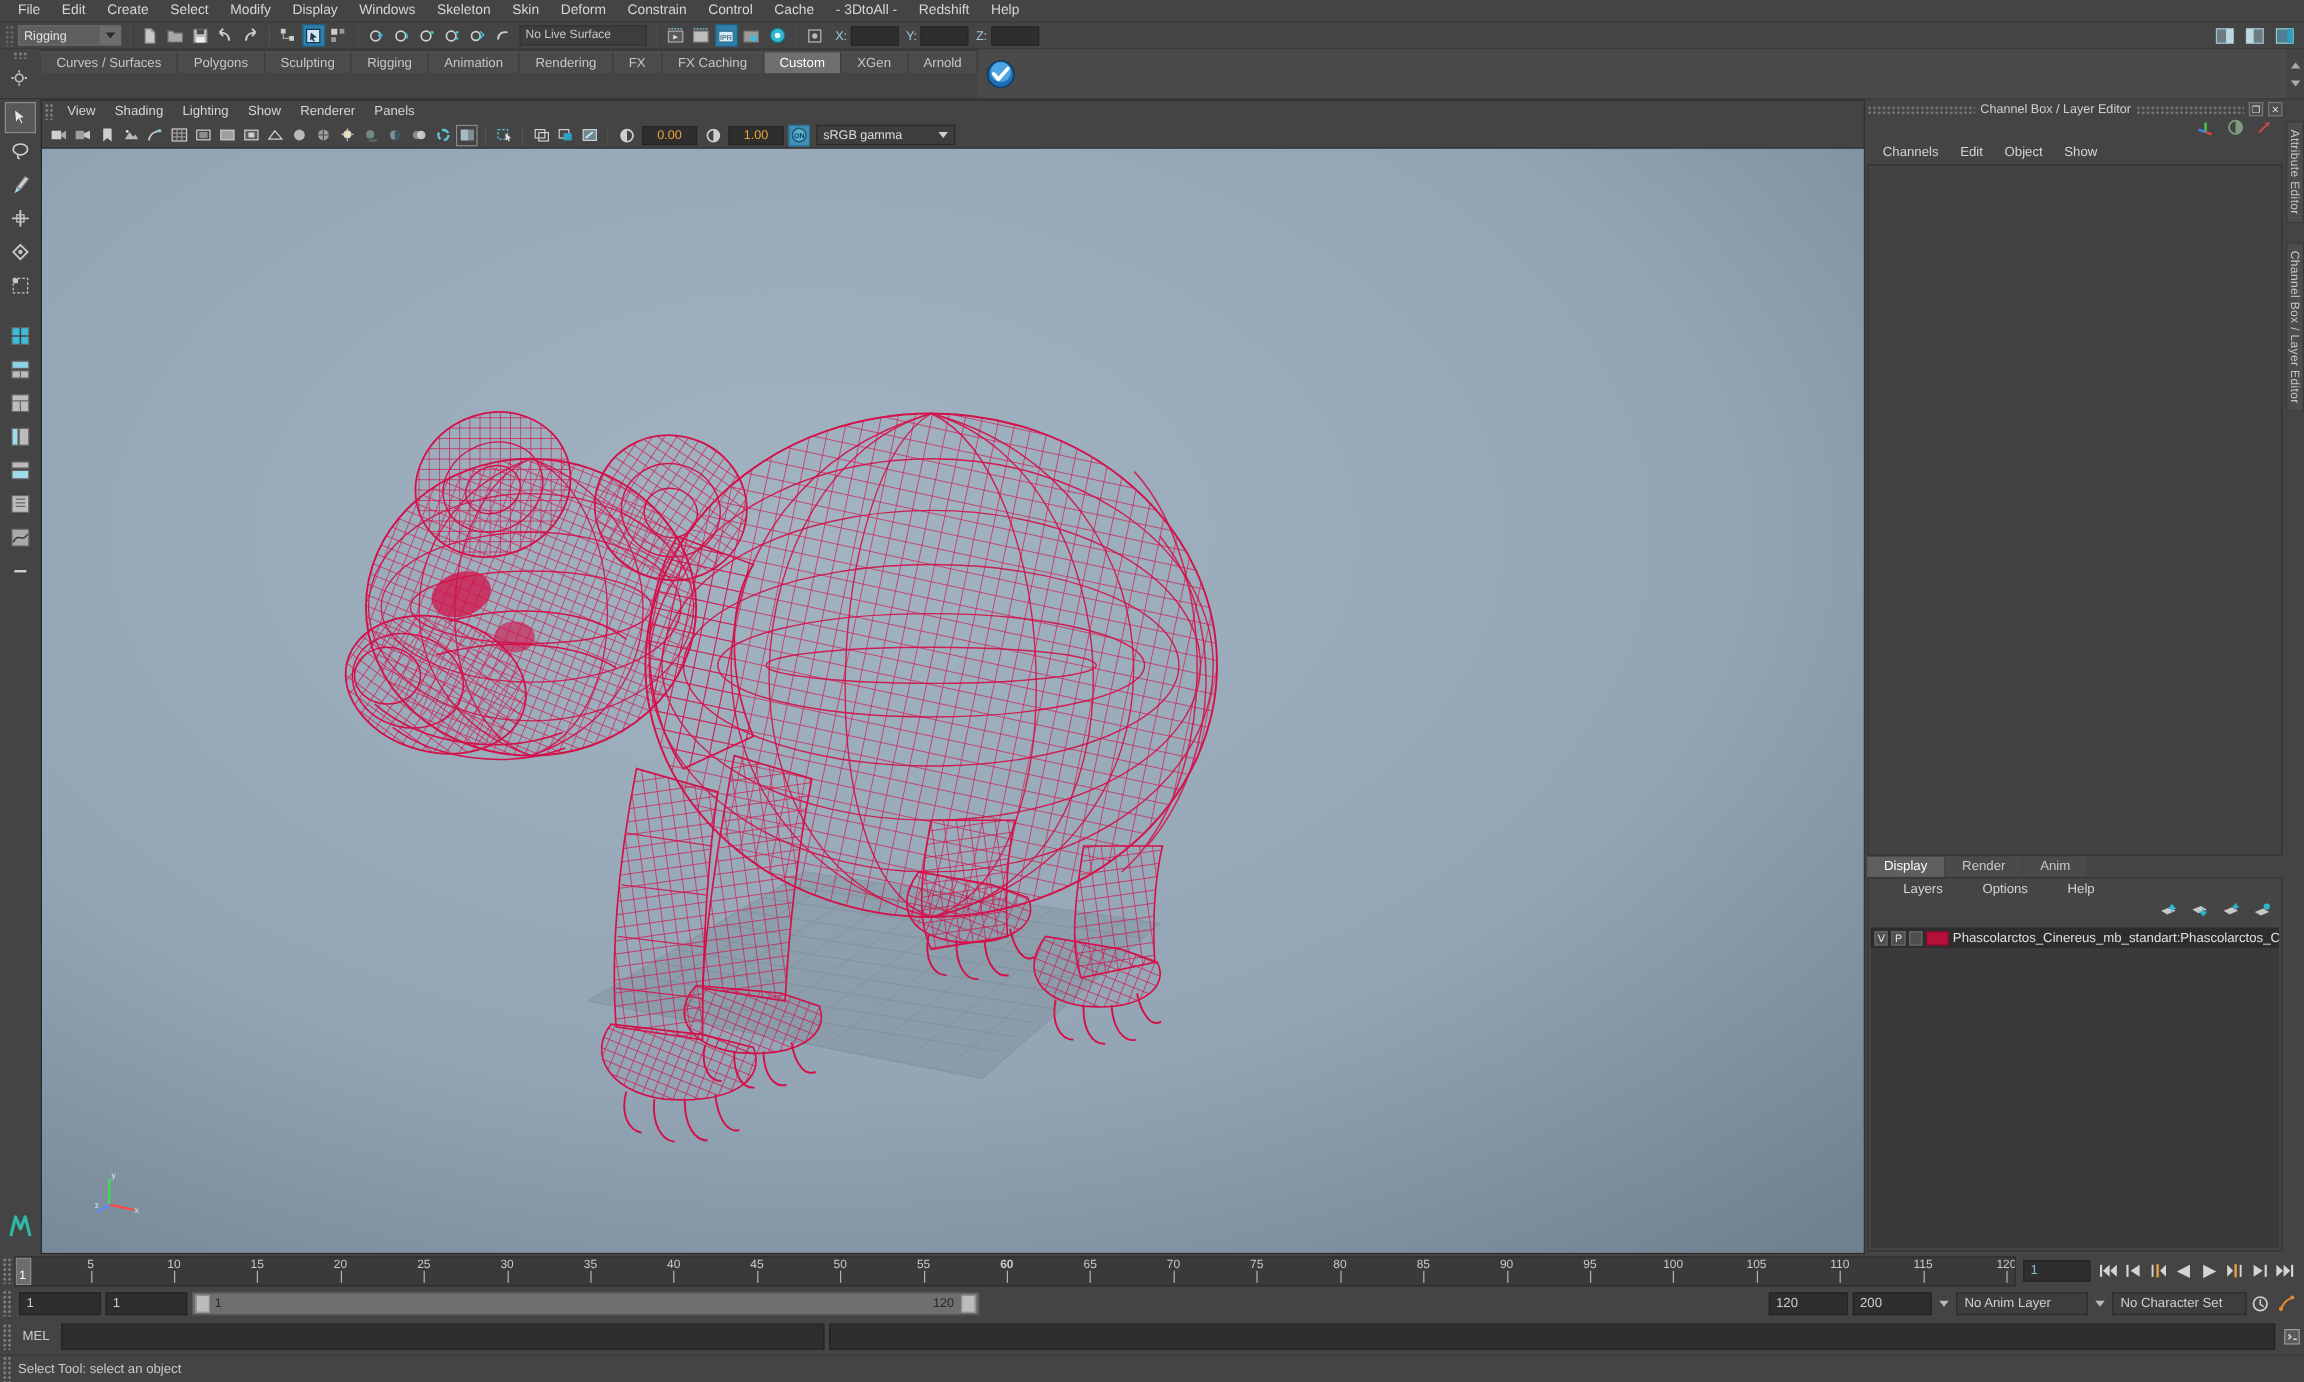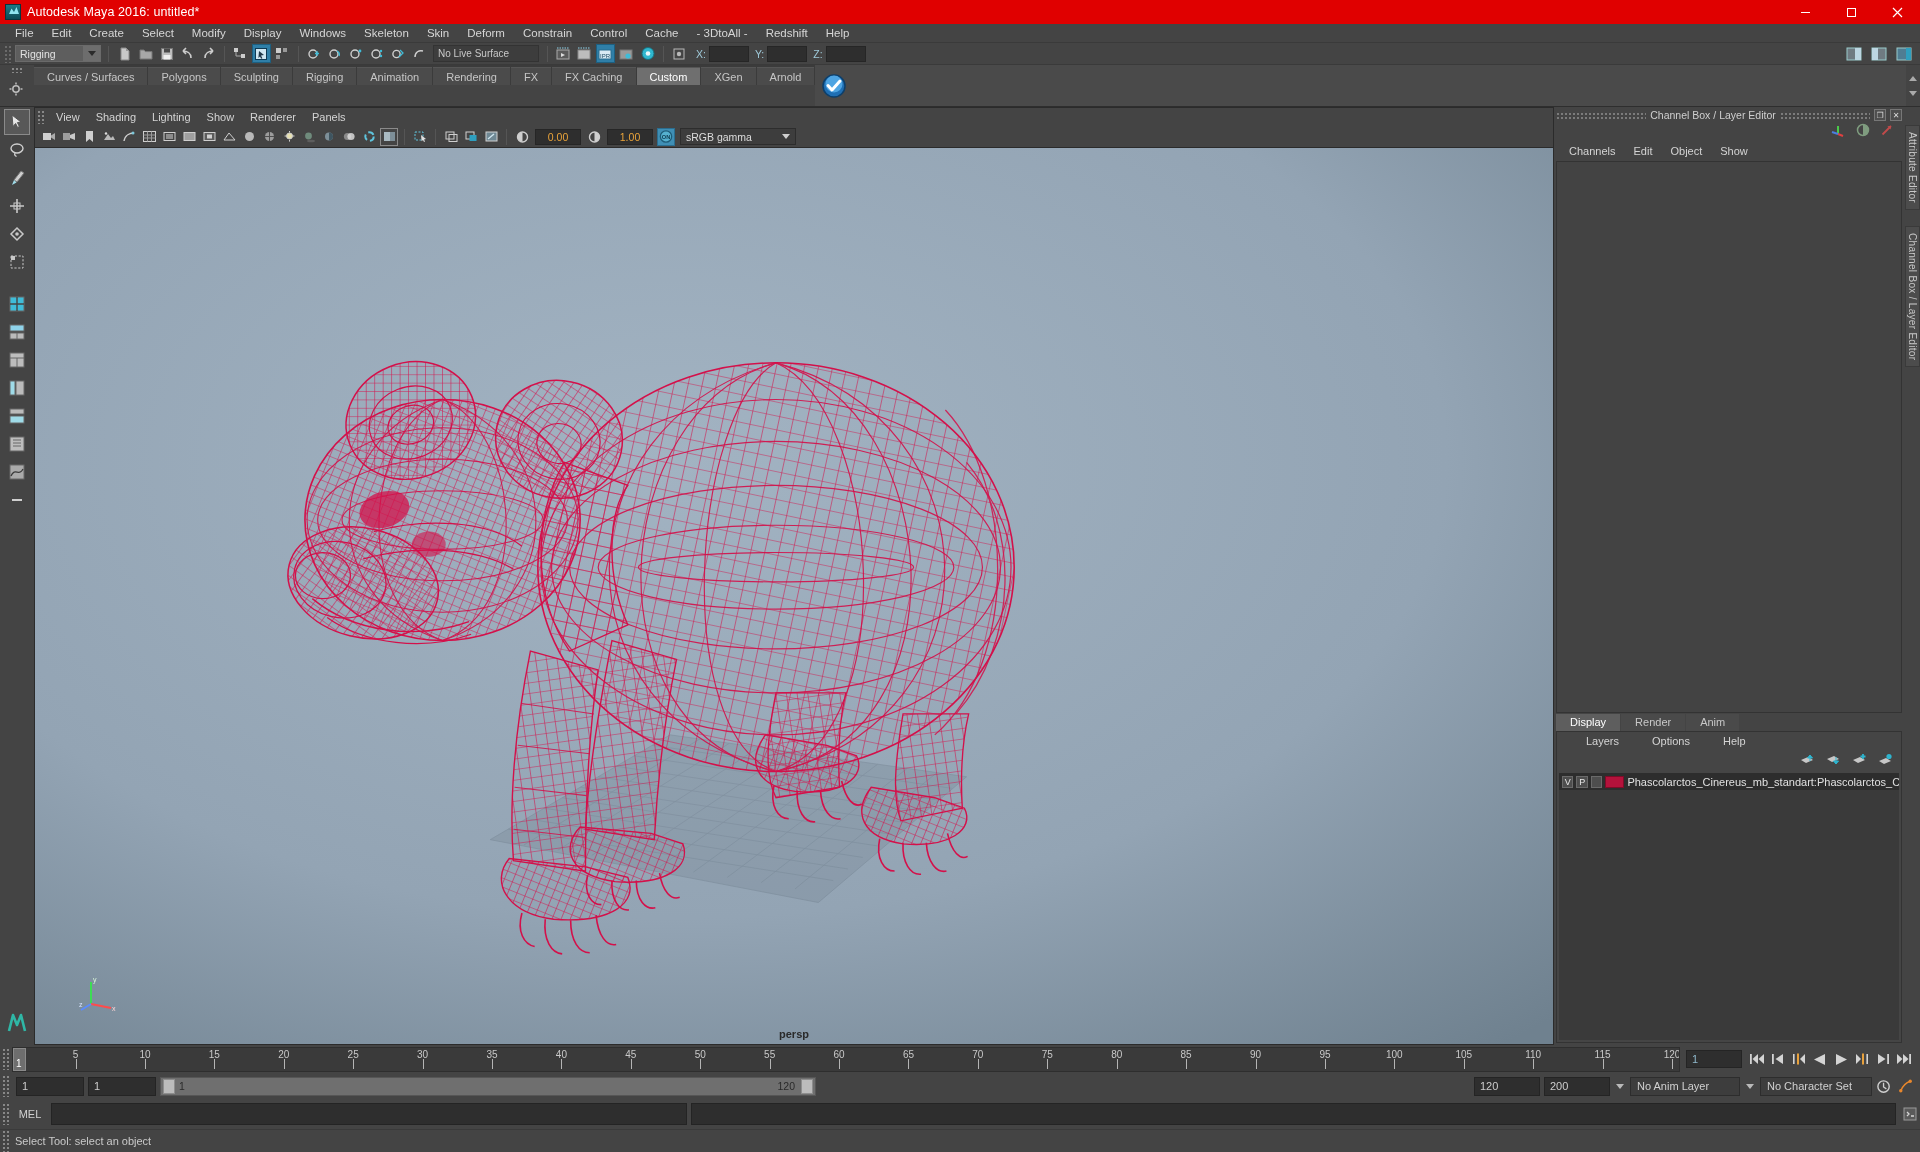--- a/index.html
+++ b/index.html
@@ -222,41 +222,20 @@
   
   .helpline{ flex:0 0 22px; background:#444; display:flex; align-items:center;
      padding-left:2px; border-top:1px solid #3a3a3a;}
   .help-txt{ font-size:11px; color:#c9c9c9; margin-left:6px;}
 </style>
 </head>
 <body>
 
 <div class="app">
 
-  <div class="titlebar">
-    <div class="title-icon"></div>
-    <div class="title-text">Autodesk Maya 2016: untitled*</div>
-    <div class="win-btns">
-      <div class="win-btn">
-        <svg width="11" height="11" viewBox="0 0 11 11">
-            <rect x="1" y="5" width="9" height="1" fill="#fff"></rect>
-          </svg>
-      </div>
-      <div class="win-btn">
-        <svg width="11" height="11" viewBox="0 0 11 11">
-            <rect x="1.5" y="1.5" width="8" height="8" fill="none" stroke="#fff" stroke-width="1"></rect>
-          </svg>
-      </div>
-      <div class="win-btn close">
-        <svg width="11" height="11" viewBox="0 0 11 11">
-            <path d="M1 1 L10 10 M10 1 L1 10" stroke="#fff" stroke-width="1.2"></path>
-          </svg>
-      </div>
-    </div>
-  </div>
 
   <div class="menubar">
     <div class="menu-item">File</div>
     <div class="menu-item">Edit</div>
     <div class="menu-item">Create</div>
     <div class="menu-item">Select</div>
     <div class="menu-item">Modify</div>
     <div class="menu-item">Display</div>
     <div class="menu-item">Windows</div>
     <div class="menu-item">Skeleton</div>
@@ -933,21 +912,20 @@
             </g>
 
             <g stroke="#d4104a" stroke-width="1.2" fill="none" opacity="0.85">
               <path d="M880 300 C 930 360 930 470 870 540"></path>
               <path d="M860 250 C 925 320 930 490 850 560"></path>
             </g>
           </g>
 
         </svg>
 
-        <div class="vp-label">persp</div>
 
         <div class="axis">
           <svg width="40" height="40" viewBox="0 0 40 40">
             <path d="M12 30 L12 8" stroke="#3ddc54" stroke-width="2"></path>
             <path d="M12 30 L32 34" stroke="#ff4b4b" stroke-width="2"></path>
             <path d="M12 30 L2 36" stroke="#5a8cff" stroke-width="2"></path>
             <text x="14" y="8" font-size="7" fill="#d9f7d9" font-family="Liberation Sans">y</text>
             <text x="33" y="37" font-size="7" fill="#ffd6d6" font-family="Liberation Sans">x</text>
             <text x="0" y="33" font-size="7" fill="#d6e2ff" font-family="Liberation Sans">z</text>
           </svg>
@@ -1077,21 +1055,21 @@
         <div class="tl-num" style="left: 479px;">35</div>
         <div class="tl-tick" style="left: 548.412px;"></div>
         <div class="tl-num" style="left: 548.412px;">40</div>
         <div class="tl-tick" style="left: 617.824px;"></div>
         <div class="tl-num" style="left: 617.824px;">45</div>
         <div class="tl-tick" style="left: 687.235px;"></div>
         <div class="tl-num" style="left: 687.235px;">50</div>
         <div class="tl-tick" style="left: 756.647px;"></div>
         <div class="tl-num" style="left: 756.647px;">55</div>
         <div class="tl-tick" style="left: 826.059px;"></div>
-        <div class="tl-num" style="left: 826.059px;">60</div>
+        <div class="tl-num" style="left: 826.059px; font-weight: bold;">60</div>
         <div class="tl-tick" style="left: 895.471px;"></div>
         <div class="tl-num" style="left: 895.471px;">65</div>
         <div class="tl-tick" style="left: 964.882px;"></div>
         <div class="tl-num" style="left: 964.882px;">70</div>
         <div class="tl-tick" style="left: 1034.29px;"></div>
         <div class="tl-num" style="left: 1034.29px;">75</div>
         <div class="tl-tick" style="left: 1103.71px;"></div>
         <div class="tl-num" style="left: 1103.71px;">80</div>
         <div class="tl-tick" style="left: 1173.12px;"></div>
         <div class="tl-num" style="left: 1173.12px;">85</div>

